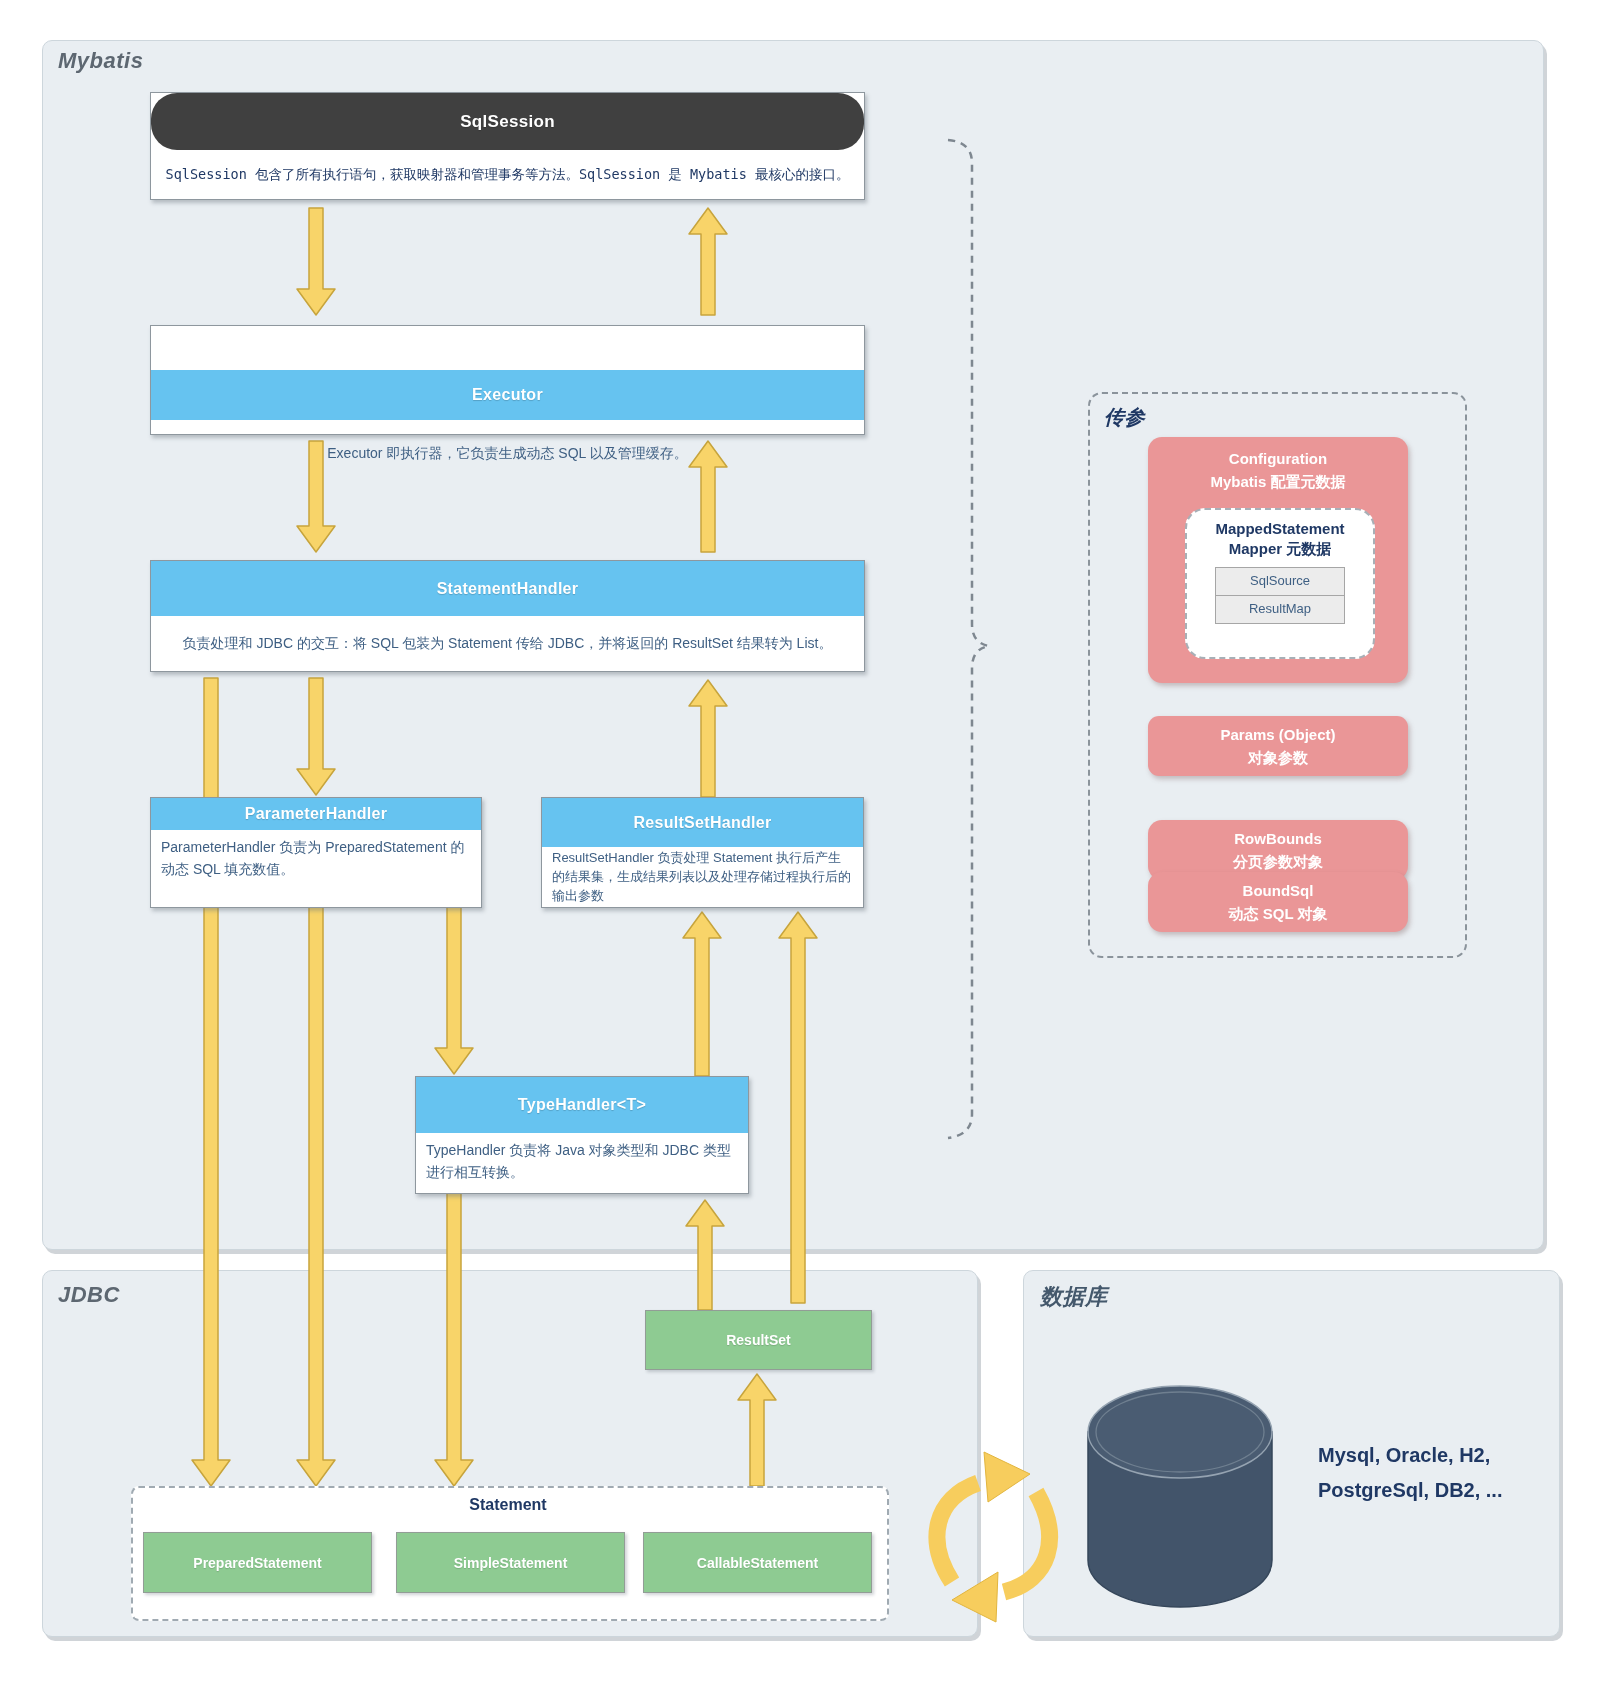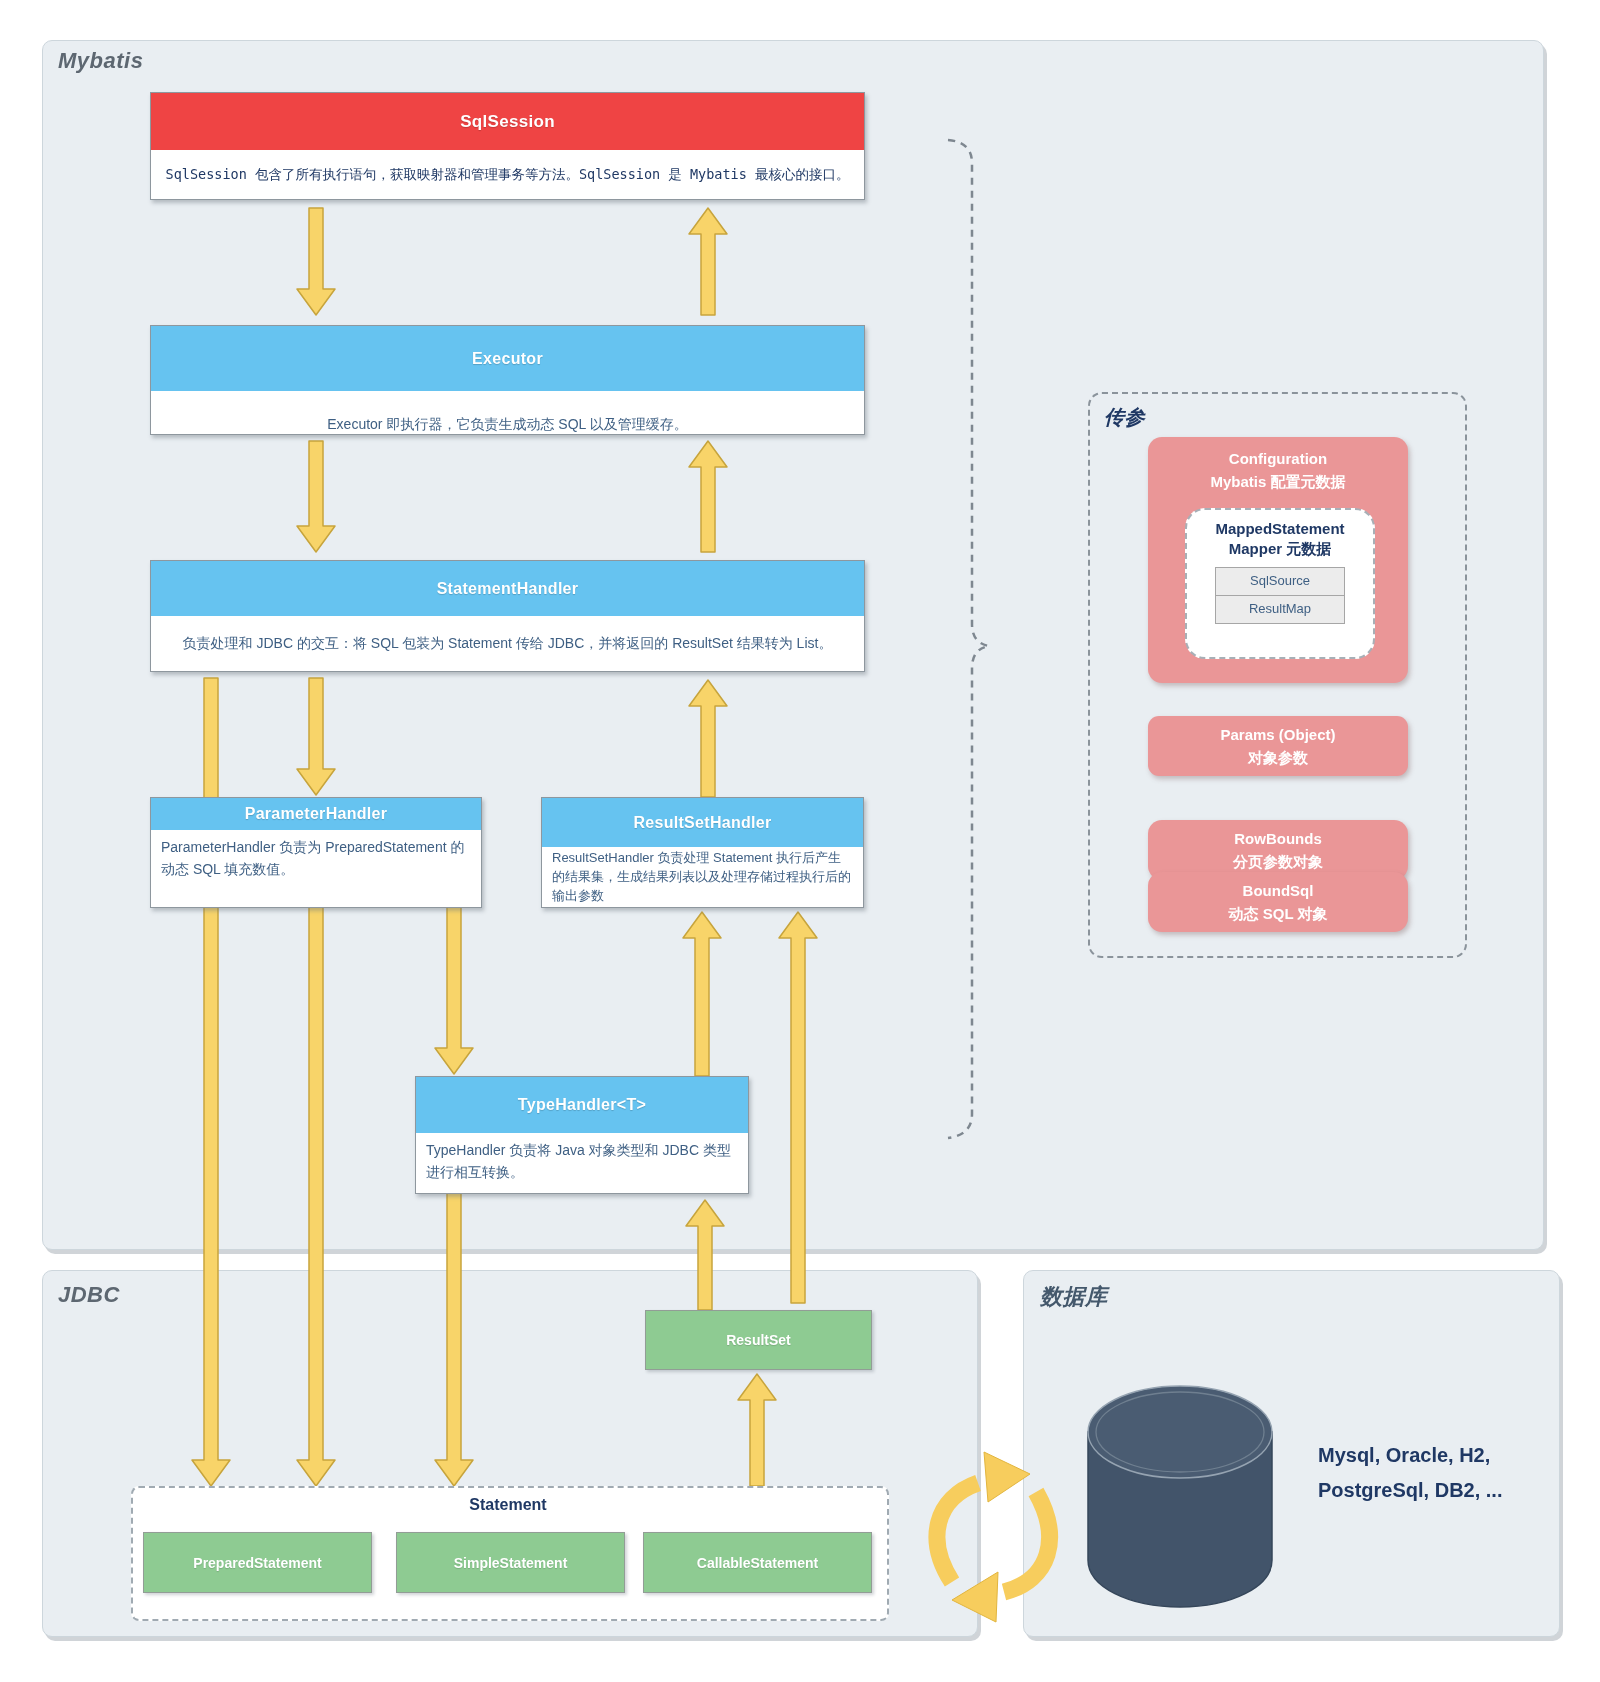--- a/index.html
+++ b/index.html
@@ -6,21 +6,21 @@
   #stage{position:relative;width:1600px;height:1682px;background:#ffffff;overflow:hidden;
          font-family:"Liberation Sans",sans-serif;}
   .container{position:absolute;background:#e9eef2;border:1px solid #cdd6dc;border-radius:10px;
              box-shadow:3px 4px 0 rgba(150,160,168,.45);}
   .zone-label{position:absolute;font-style:italic;font-weight:bold;font-size:22px;color:#5d6771;
               letter-spacing:.5px;}
   .box{position:absolute;background:#ffffff;border:1px solid #8e979e;
        box-shadow:2px 3px 4px rgba(100,110,120,.40);z-index:3;}
   .box-hdr{display:flex;align-items:center;justify-content:center;color:#ffffff;font-weight:bold;
            font-size:16px;text-shadow:0 1px 1px rgba(0,0,0,.18);letter-spacing:.3px;}
-  .hdr-red{background:#ef4444;}
+  .hdr-red{background:#404040;border-radius:26px;}
   .hdr-blue{background:#66c3f0;}
   .box-desc{color:#3e5f83;font-size:14px;line-height:1.55;}
   .desc-center{display:flex;align-items:center;justify-content:center;text-align:center;padding:0 12px;}
   .desc-left{padding:7px 10px 0 10px;text-align:left;}
   .mono{font-family:"DejaVu Sans Mono",monospace;font-size:13.5px;color:#1f3864;}
   .pinkbox{position:absolute;background:#ea9697;border-radius:14px;z-index:3;
            box-shadow:2px 3px 5px rgba(120,90,90,.35);color:#ffffff;text-align:center;
            font-weight:bold;font-size:15px;line-height:1.55;
            display:flex;flex-direction:column;justify-content:center;}
   .dashedpanel{position:absolute;border:2px dashed #8a939b;border-radius:14px;background:transparent;z-index:2;}
@@ -86,21 +86,21 @@
       <polygon points="952,1600 998,1572 996,1622" fill="#f7cd5d" stroke="#e2b53e" stroke-width="1"></polygon>
     </g>
   </svg>
 
   <div class="box" style="left:150px;top:92px;width:713px;height:106px;">
     <div class="box-hdr hdr-red" style="height:57px;font-size:17px;">SqlSession</div>
     <div class="box-desc desc-center mono" style="height:49px;">SqlSession 包含了所有执行语句，获取映射器和管理事务等方法。SqlSession 是 Mybatis 最核心的接口。</div>
   </div>
 
   <div class="box" style="left:150px;top:325px;width:713px;height:108px;">
-    <div class="box-hdr hdr-blue" style="height:65px;">Executor</div>
+    <div class="box-hdr hdr-blue" style="height:50px;margin-top:44px;">Executor</div>
     <div class="box-desc desc-center" style="height:68px;">Executor 即执行器，它负责生成动态 SQL 以及管理缓存。</div>
   </div>
 
   <div class="box" style="left:150px;top:560px;width:713px;height:110px;">
     <div class="box-hdr hdr-blue" style="height:55px;">StatementHandler</div>
     <div class="box-desc desc-center" style="height:55px;">负责处理和 JDBC 的交互：将 SQL 包装为 Statement 传给 JDBC，并将返回的 ResultSet 结果转为 List。</div>
   </div>
 
   <div class="box" style="left:150px;top:797px;width:330px;height:109px;">
     <div class="box-hdr hdr-blue" style="height:32px;">ParameterHandler</div>

